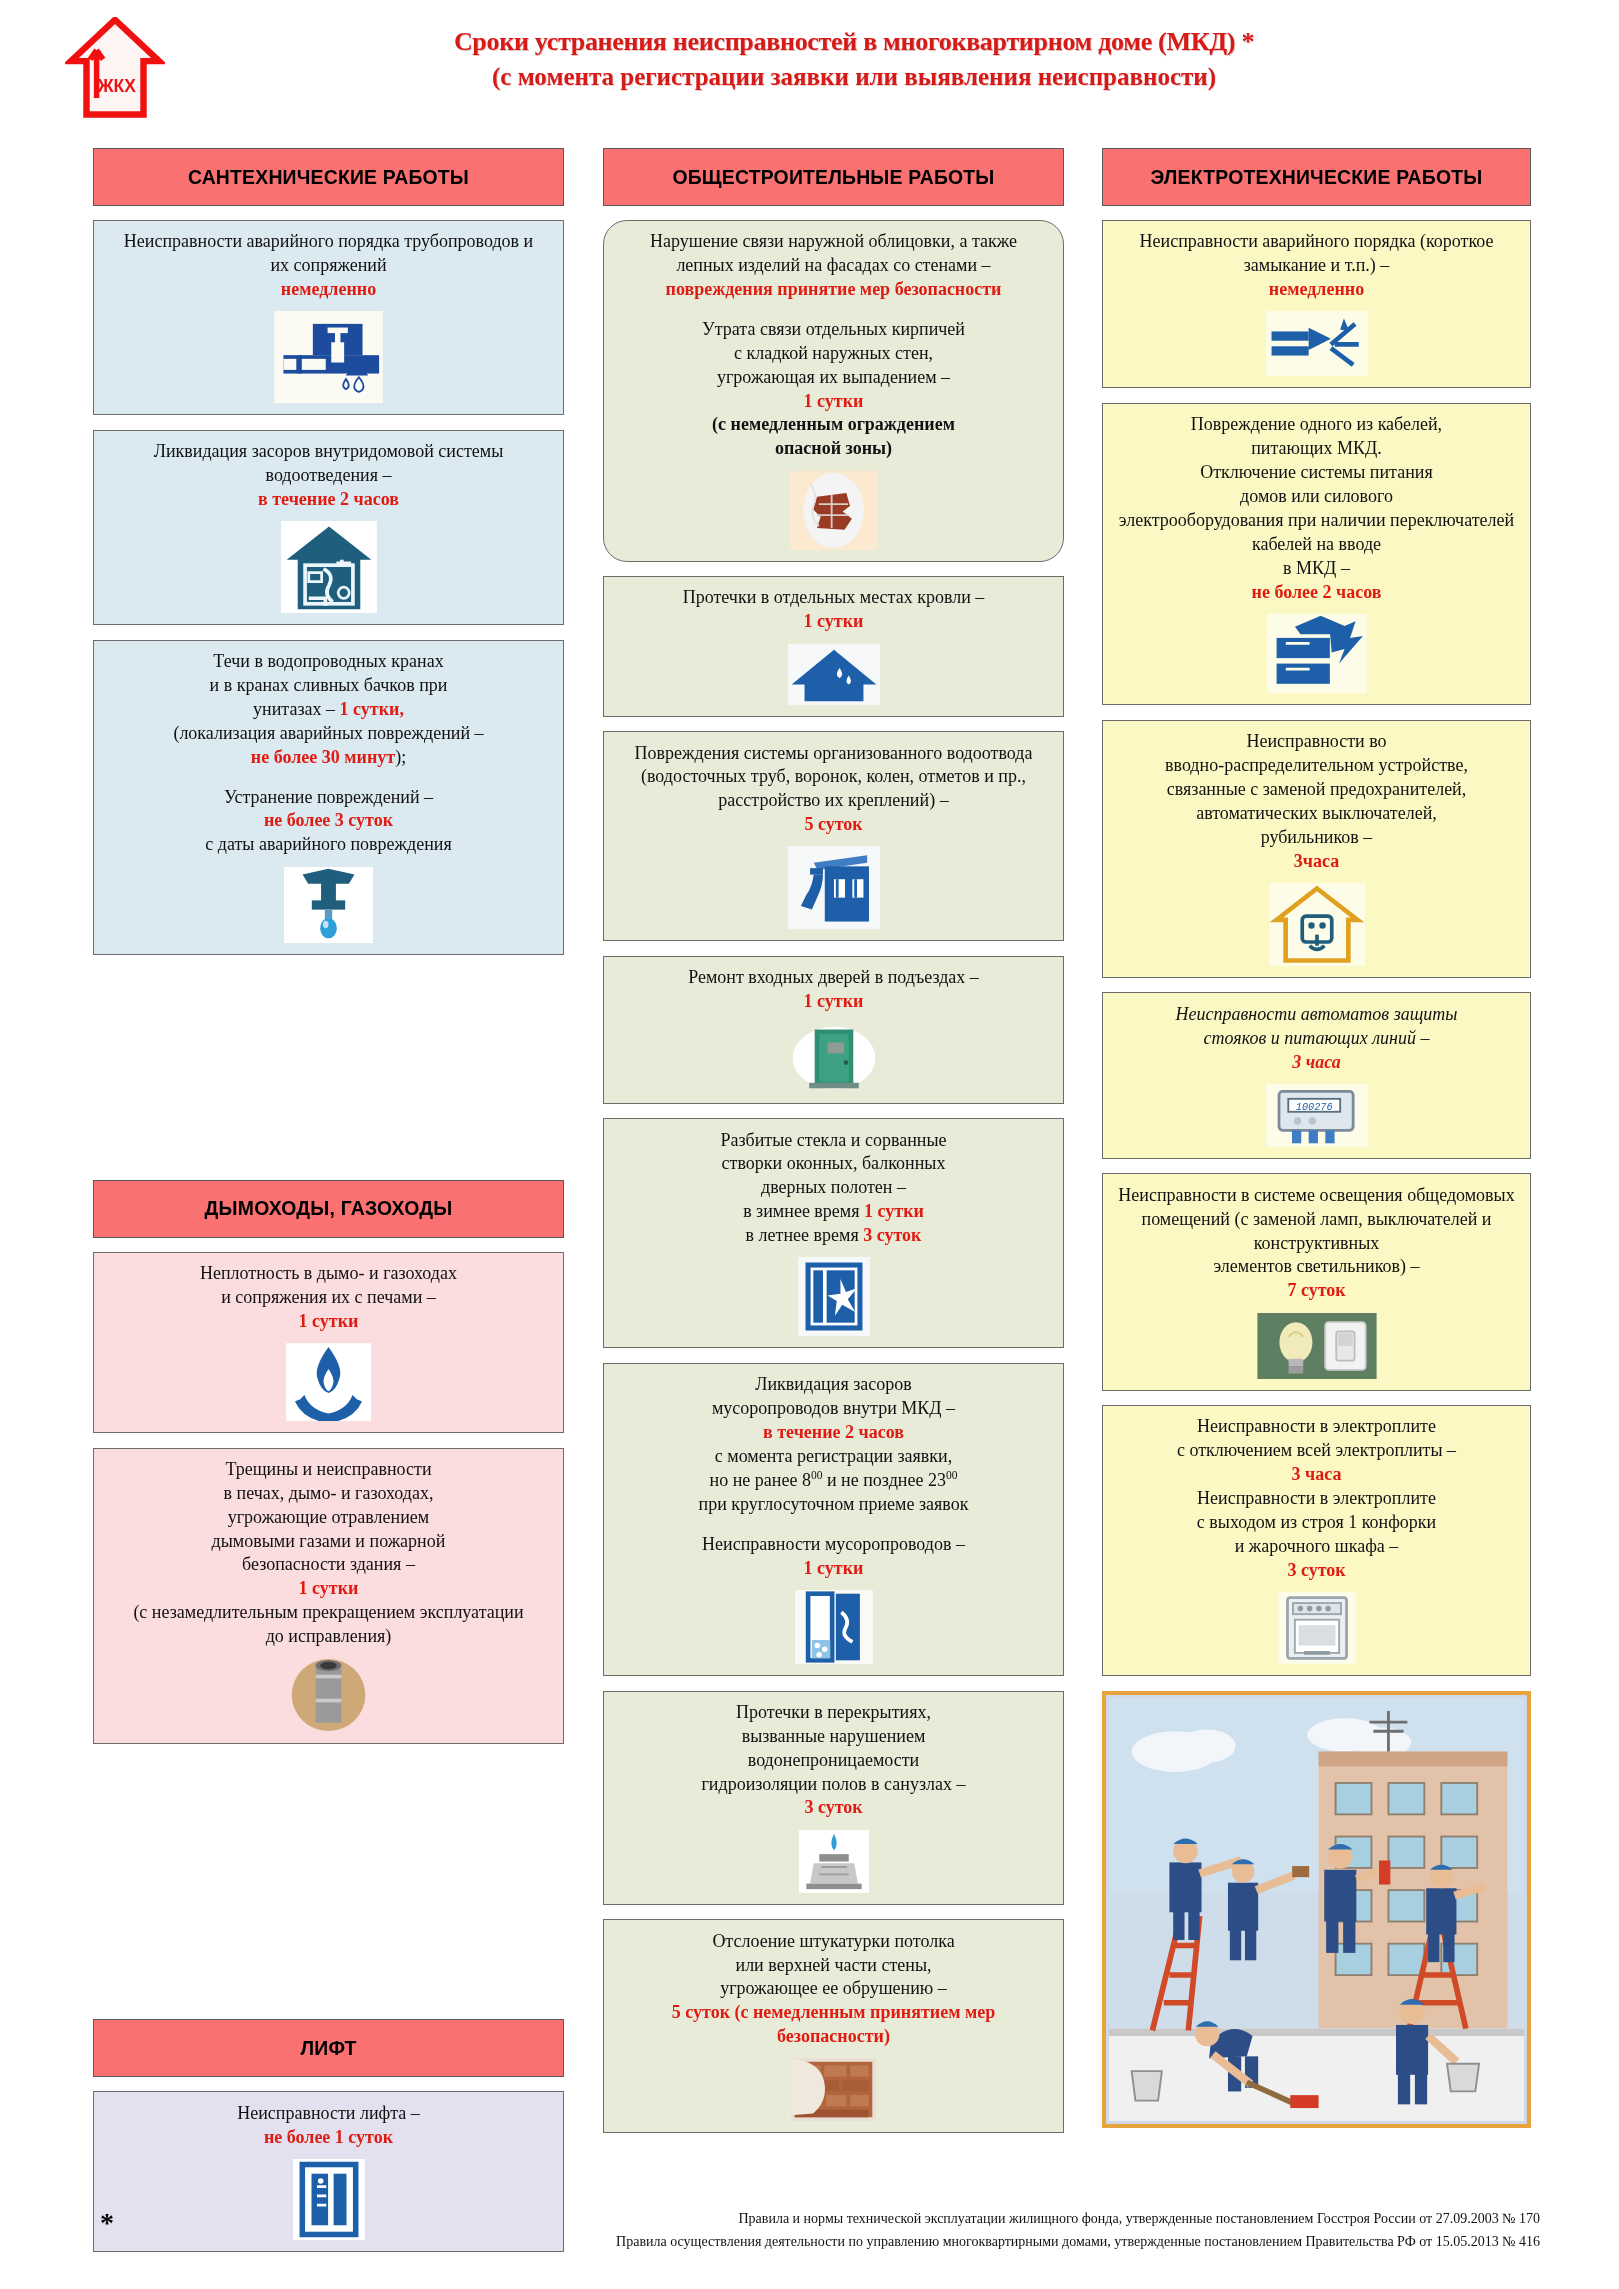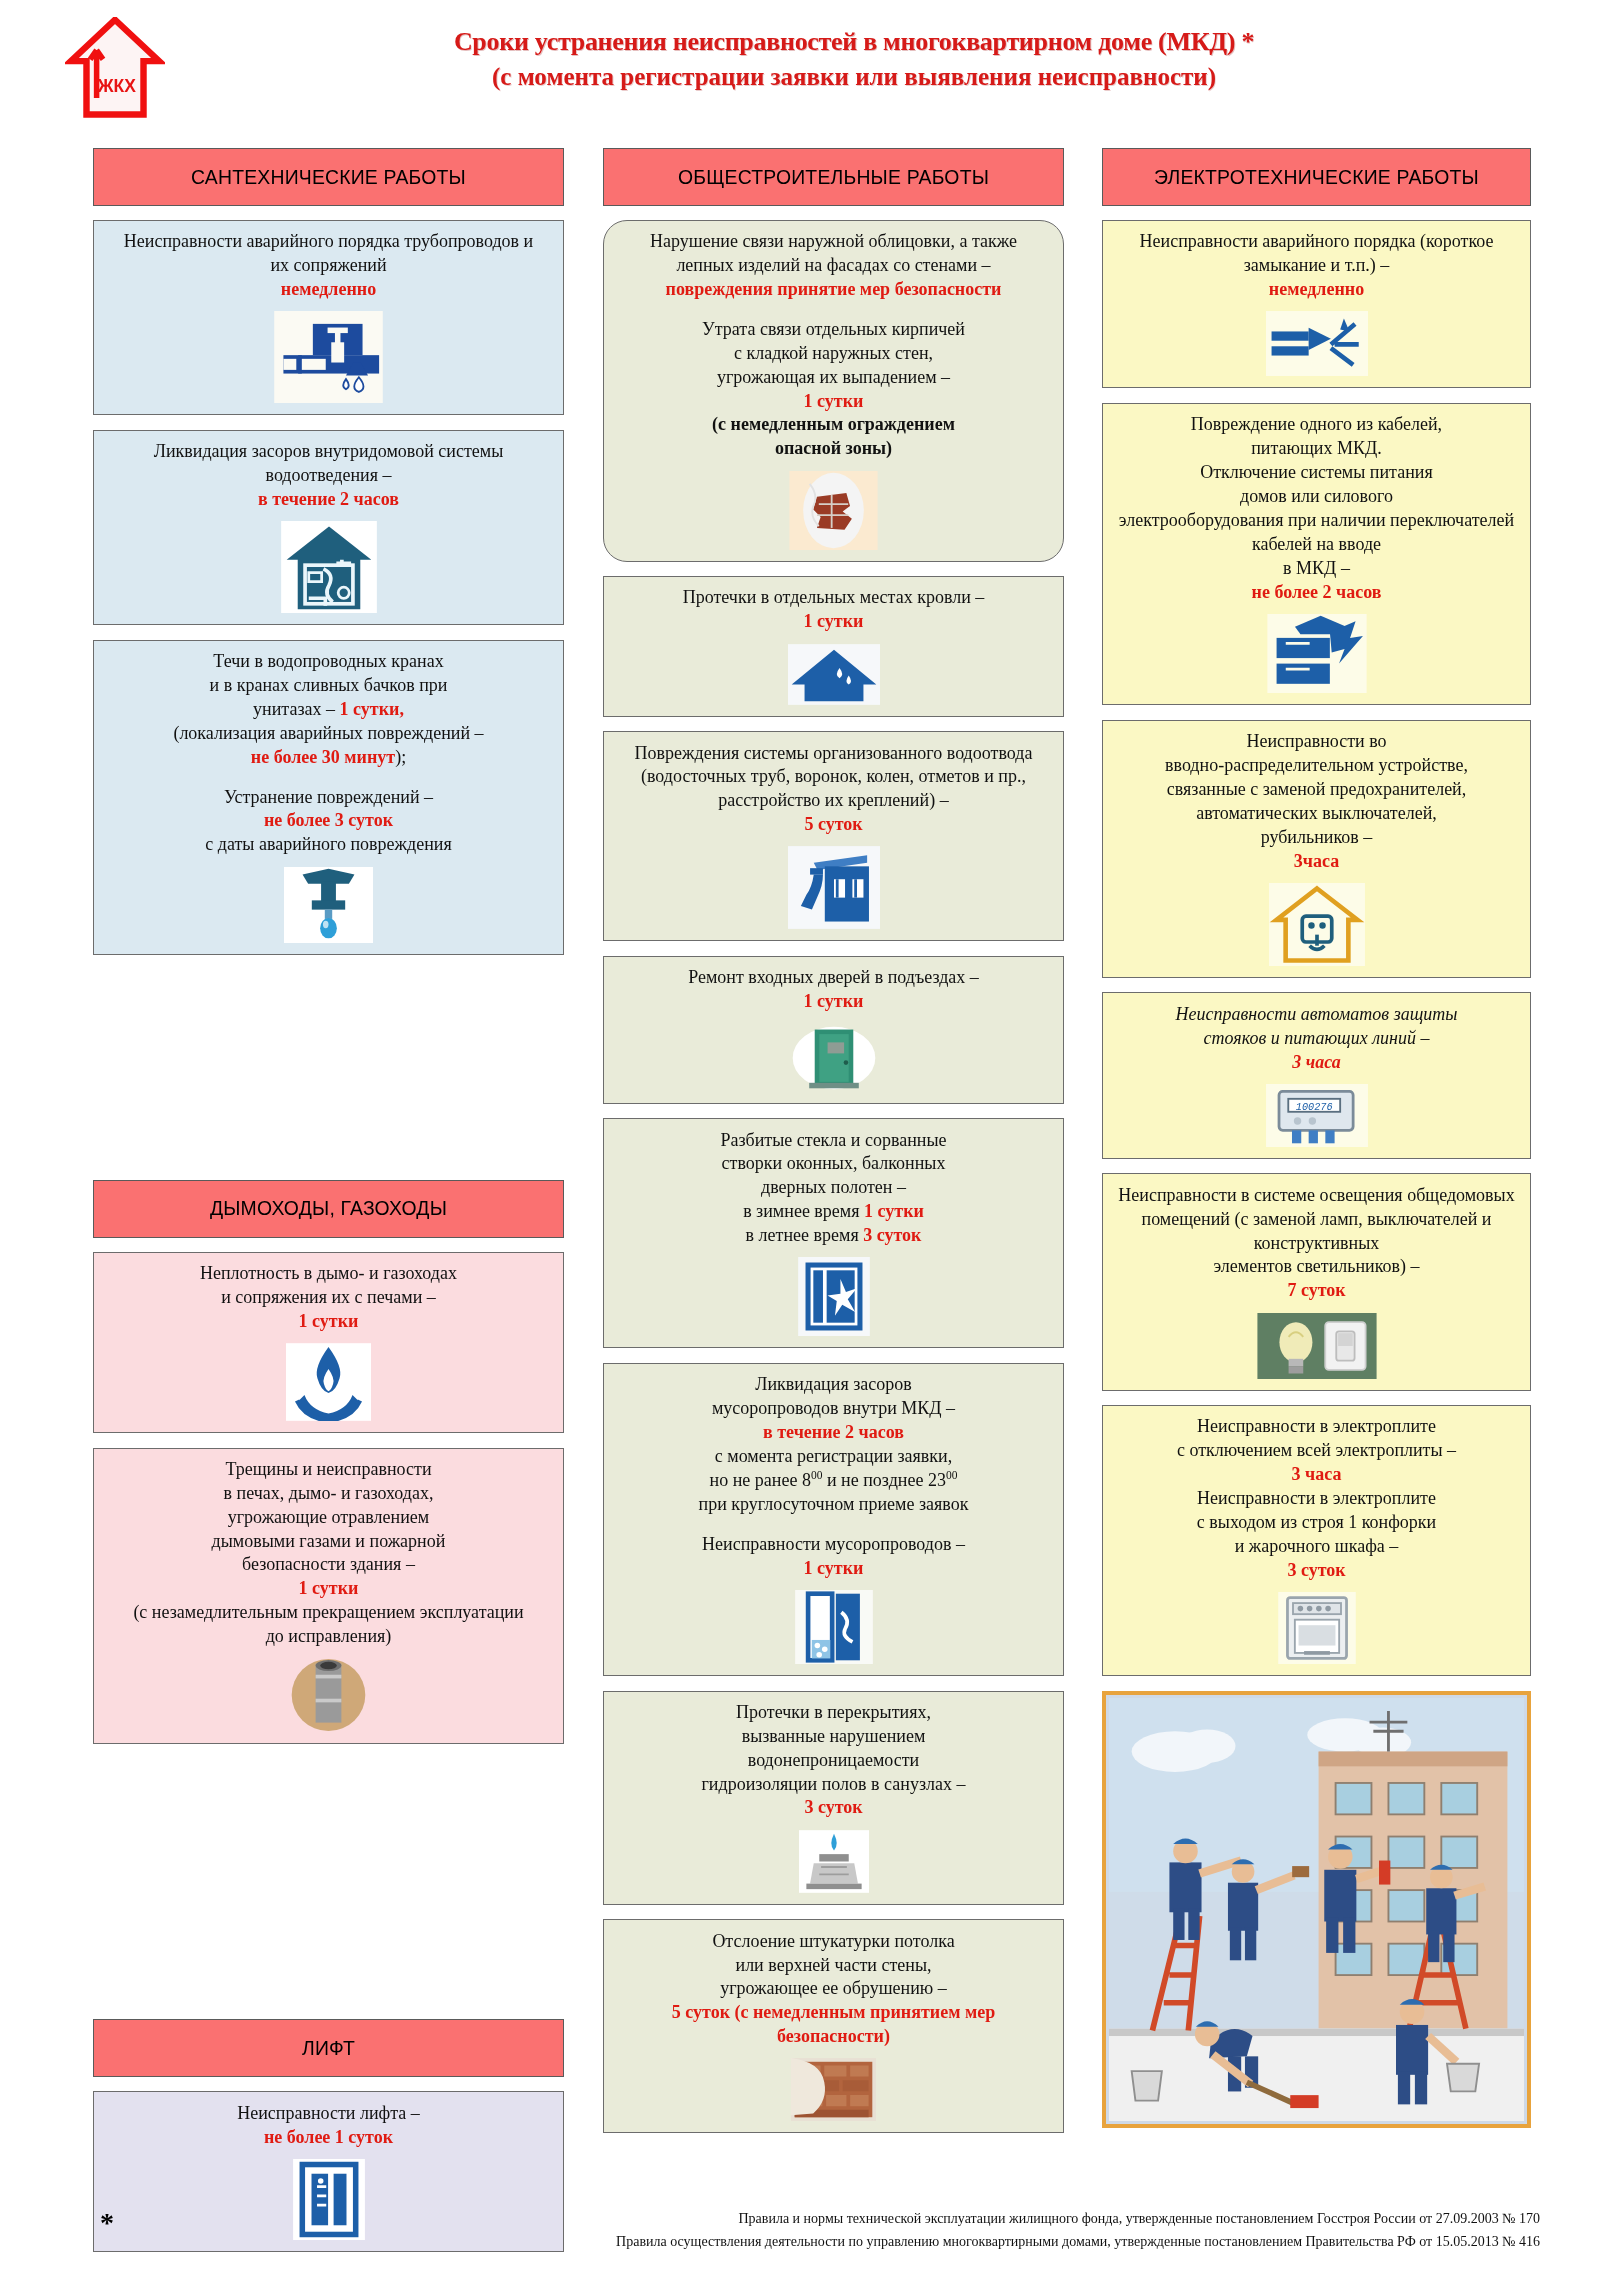--- a/index.html
+++ b/index.html
@@ -73,21 +73,21 @@
     border: 1.8px solid #5a5a5a;
     height: 58px;
     display: flex;
     align-items: center;
     justify-content: center;
     margin-bottom: 14px;
   }
   .section-bar span {
     font-family: "Liberation Sans", sans-serif;
     font-size: 19.4px;
-    font-weight: normal;
+    font-weight: bold;
     color: #000000;
     letter-spacing: 0.2px;
     text-align: center;
   }
 
   
   .card {
     border: 1.8px solid #6c6c6c;
     margin-bottom: 14.8px;
     padding: 9.2px 11px 11px 11px;

